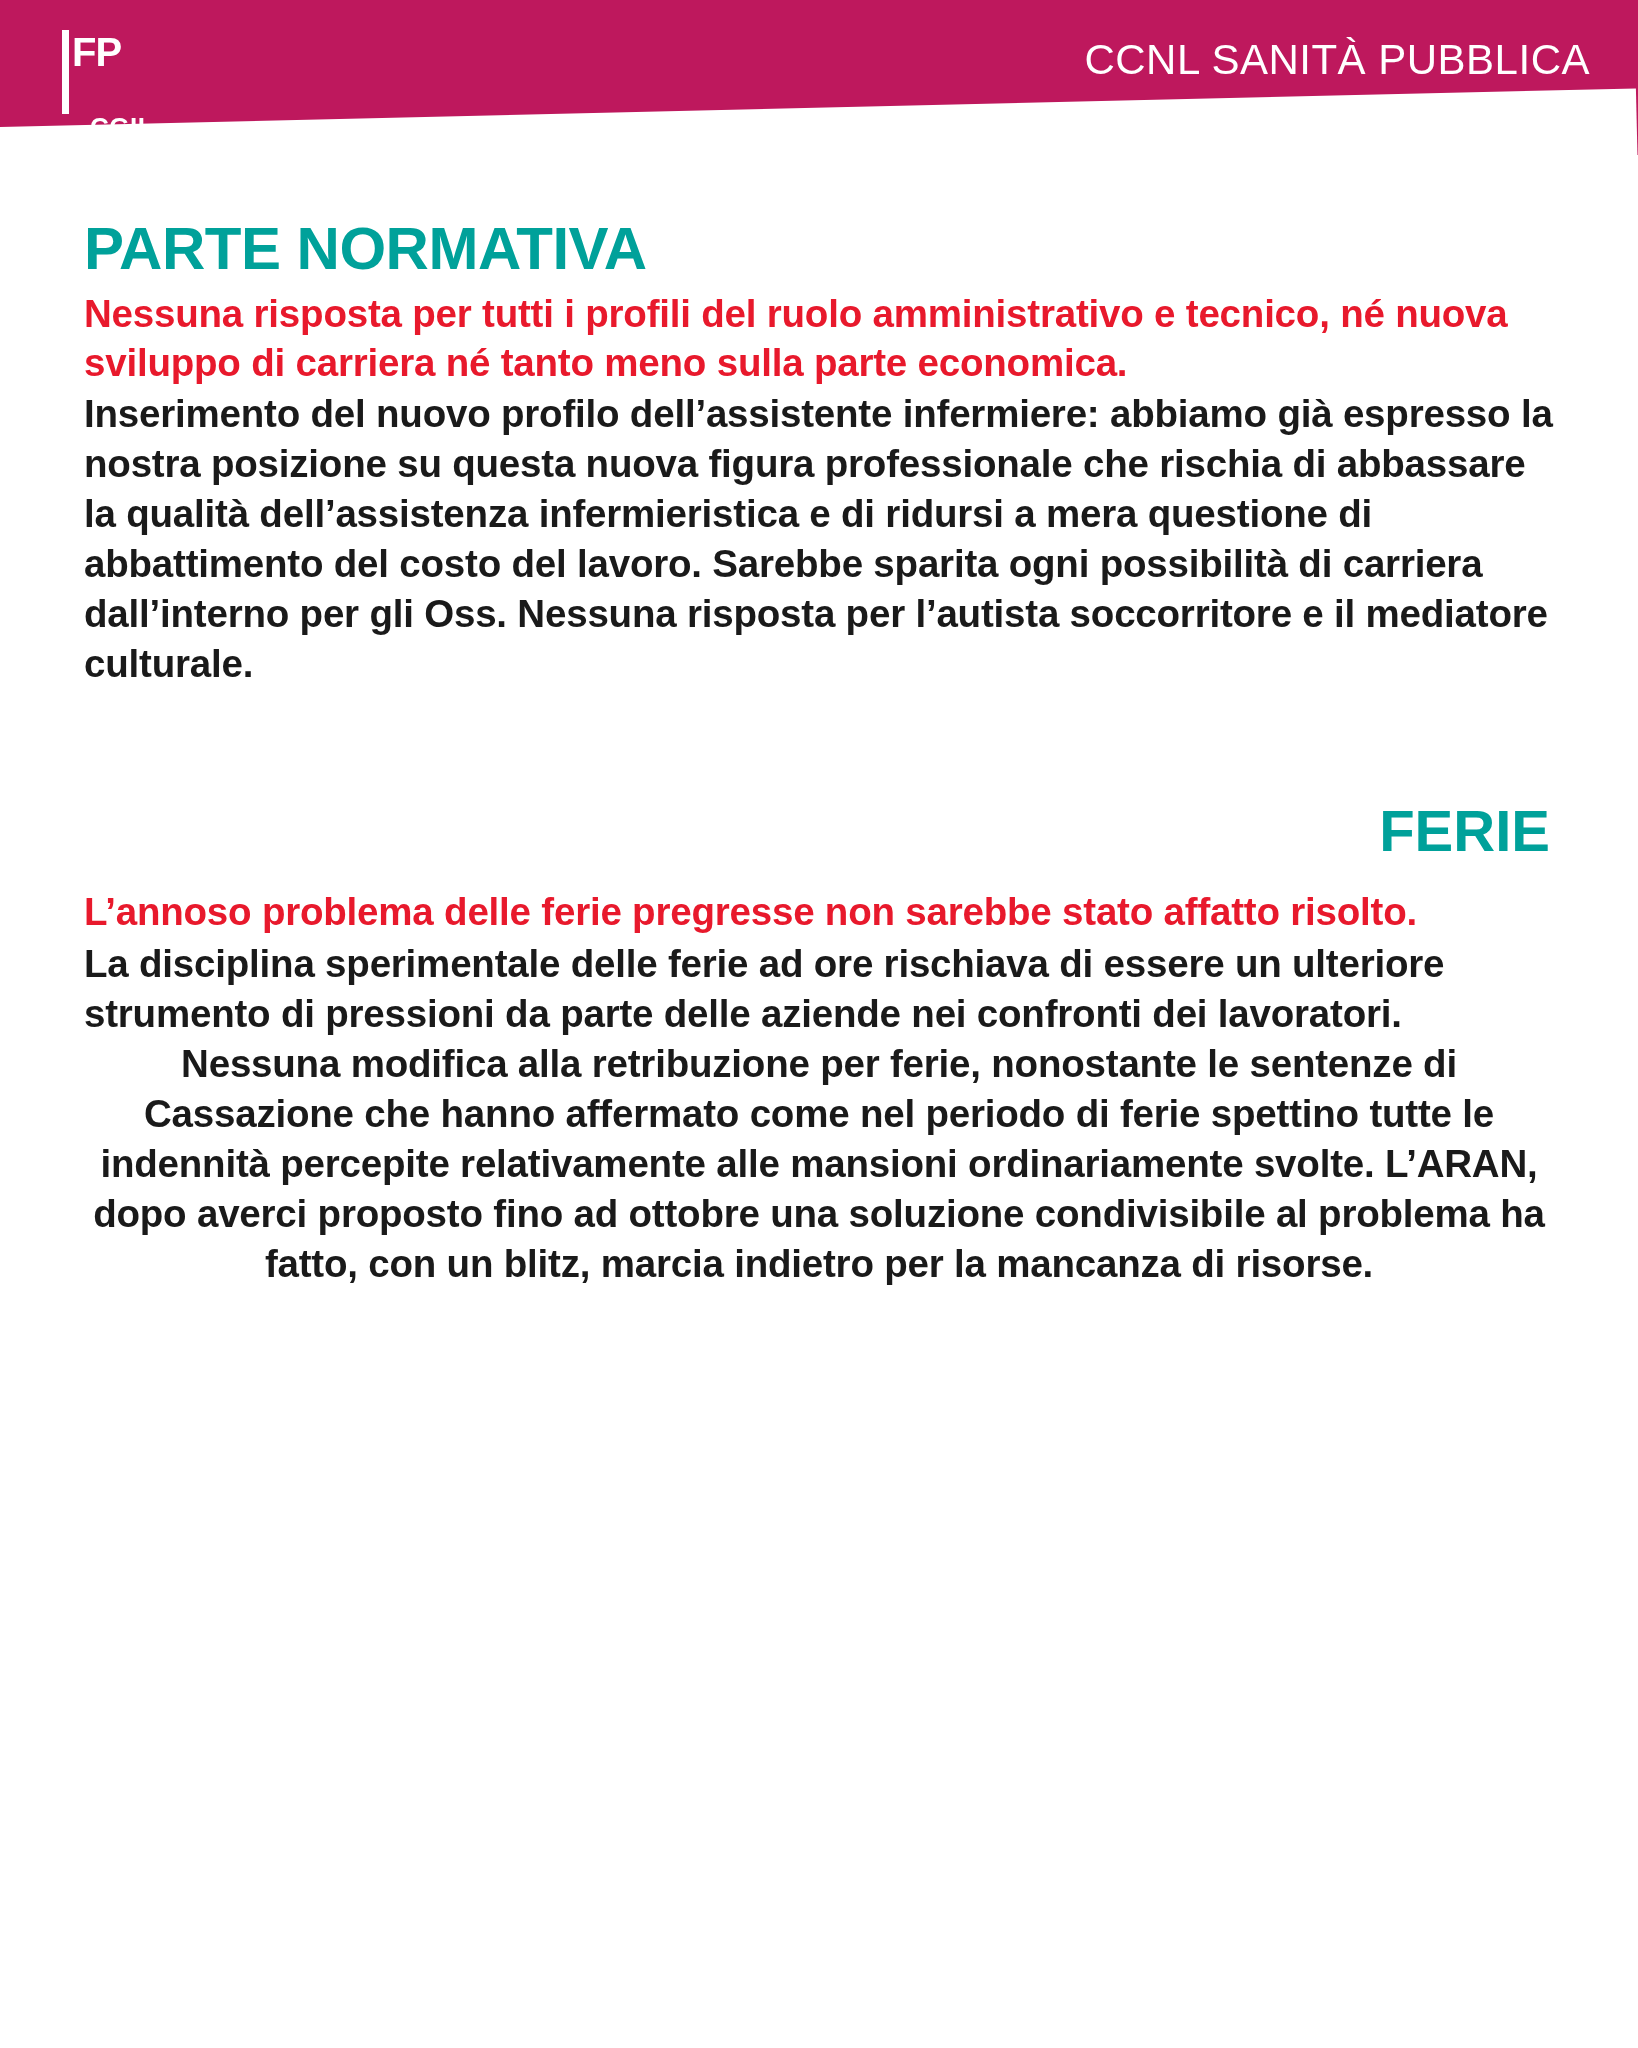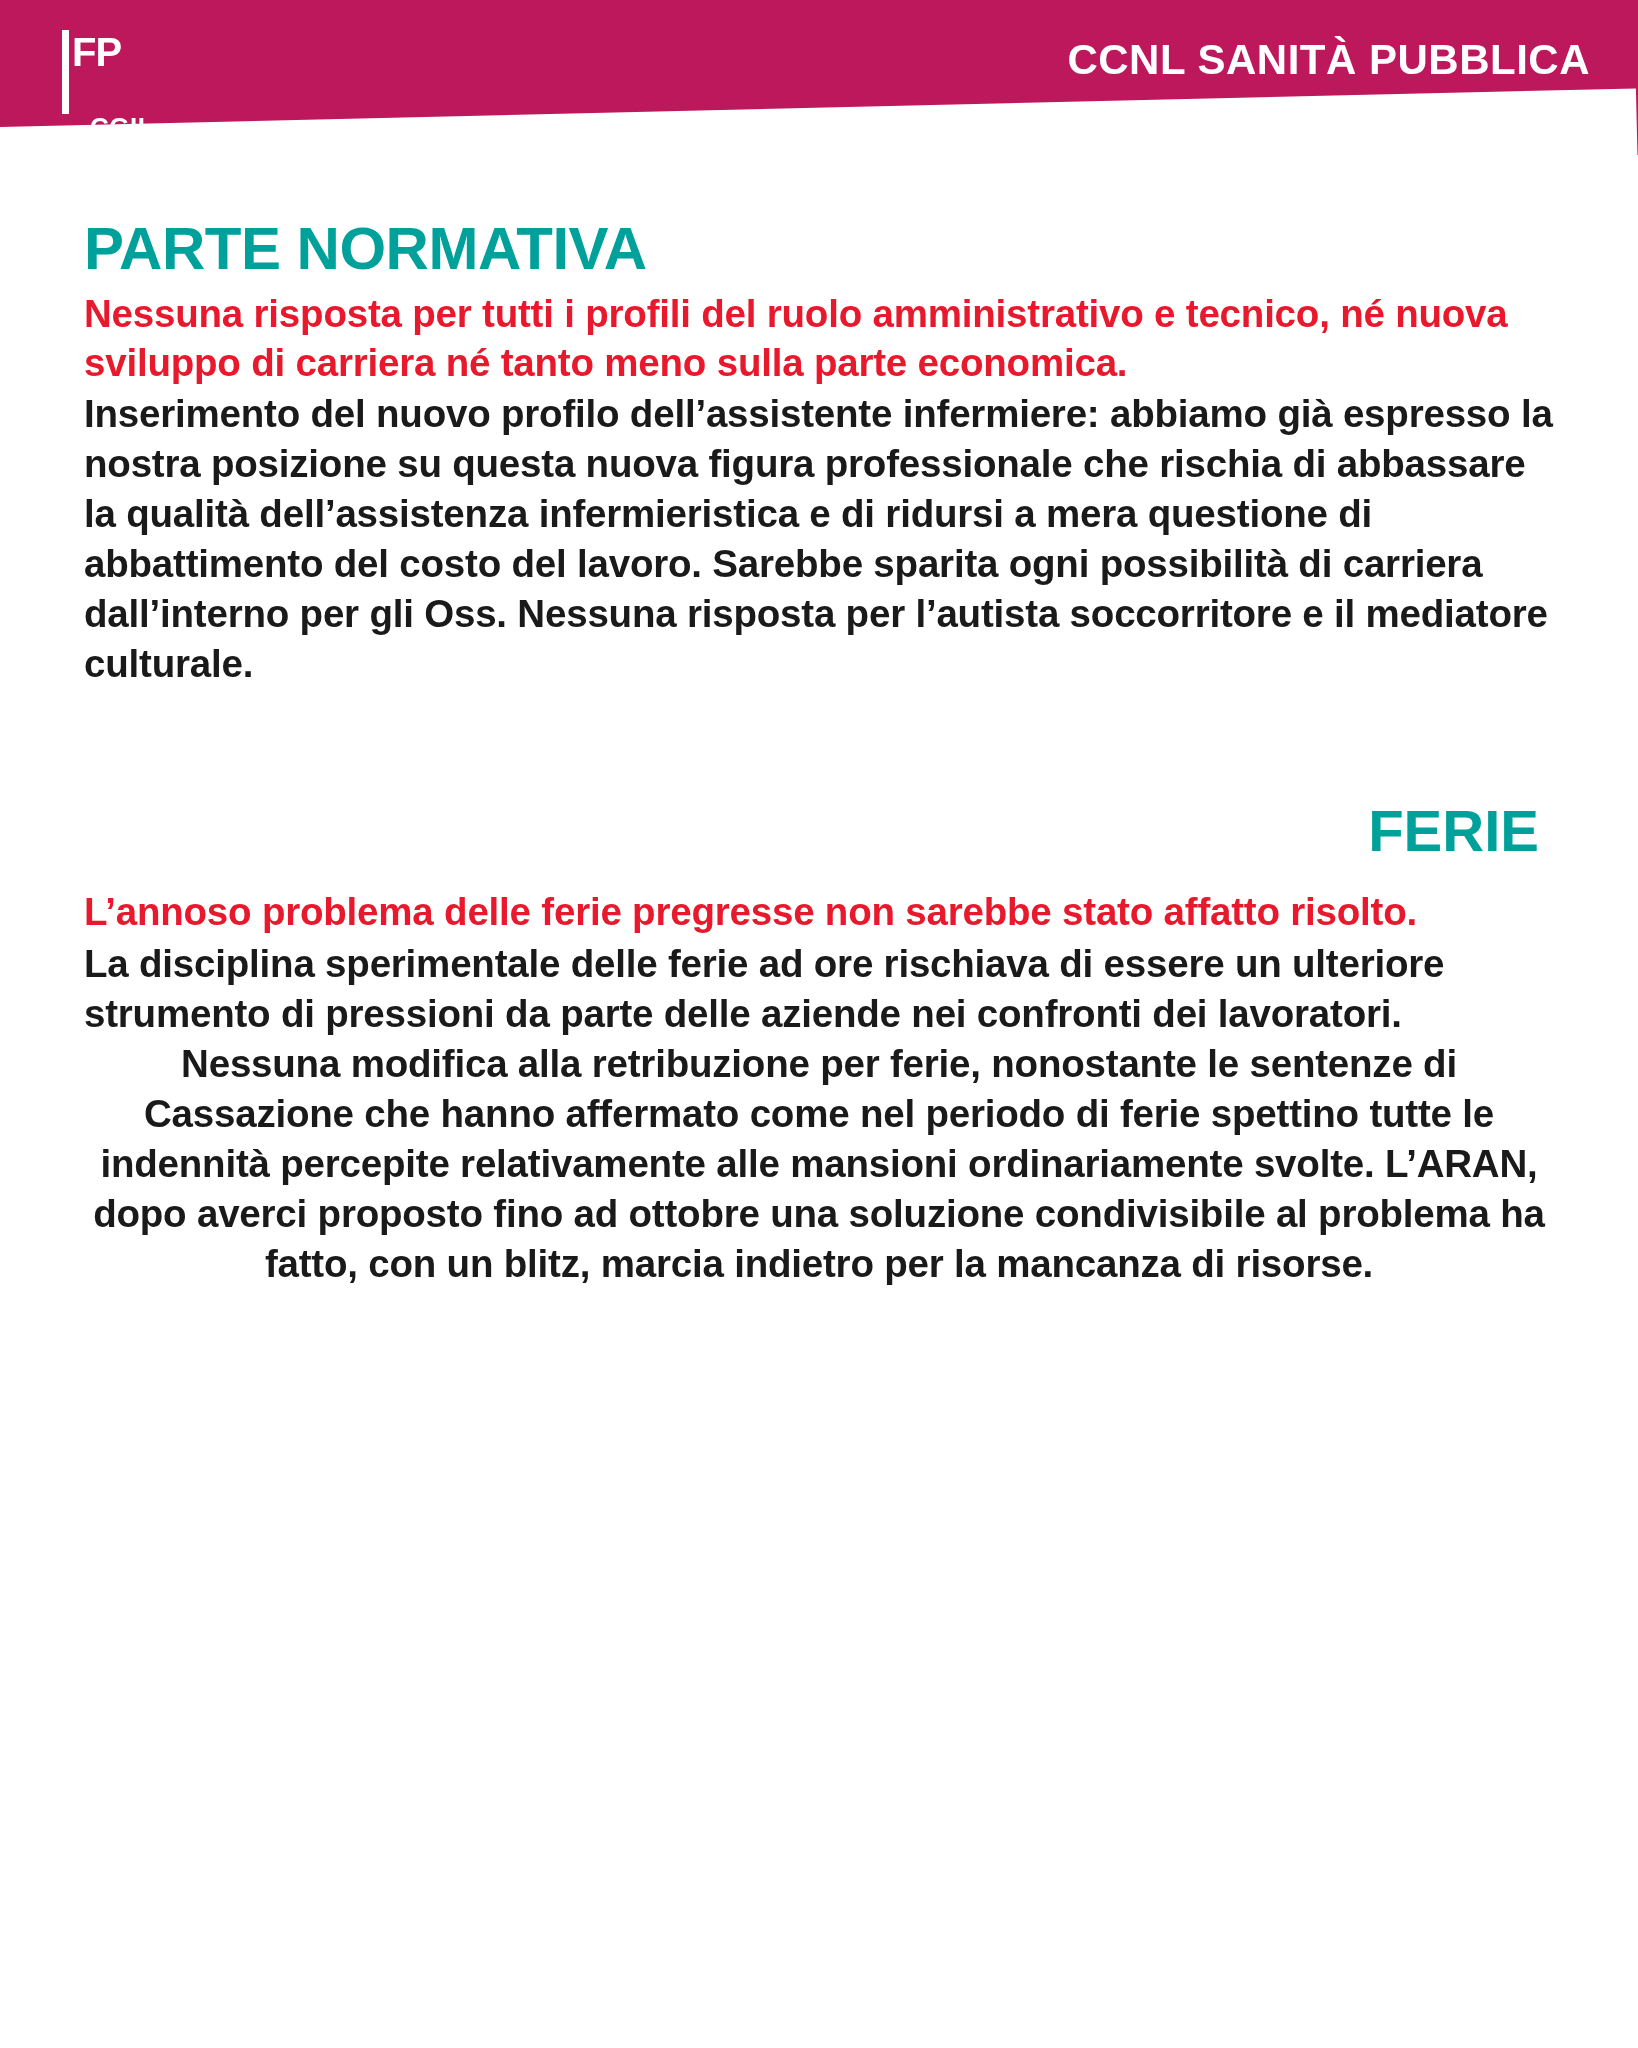--- a/index.html
+++ b/index.html
@@ -71,21 +71,21 @@
     top: 0px;
     width: 7px;
     height: 84px;
     background: #ffffff;
   }
   .header-title {
     position: absolute;
     right: 48px;
     top: 36px;
     font-size: 42px;
-    font-weight: 700;
+    font-weight: 400;
     color: #ffffff;
     letter-spacing: 0.5px;
     z-index: 3;
   }
 
   
   .content {
     position: relative;
     padding: 0 84px;
     box-sizing: border-box;
@@ -111,21 +111,21 @@
     font-size: 38.5px;
     font-weight: 700;
     color: #1a1a1a;
     line-height: 1.30;
     letter-spacing: -0.2px;
   }
   .spacer-lg {
     height: 112px;
   }
   h2.section-title-right {
-    margin: 0 15px 26px 0;
+    margin: 0 4px 26px 0;
     text-align: right;
     font-size: 58px;
     font-weight: 700;
     color: #00a19a;
     letter-spacing: 0px;
     line-height: 1.05;
   }
   .para + .para {
     margin-top: 0;
     text-align: center;

